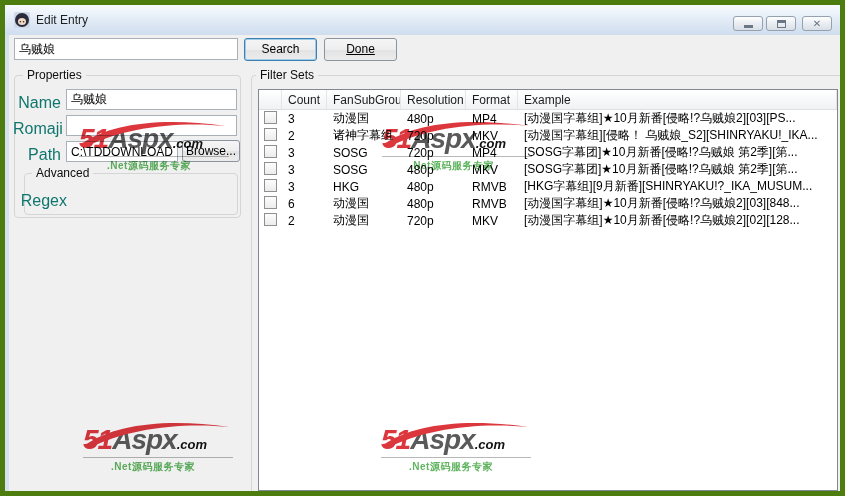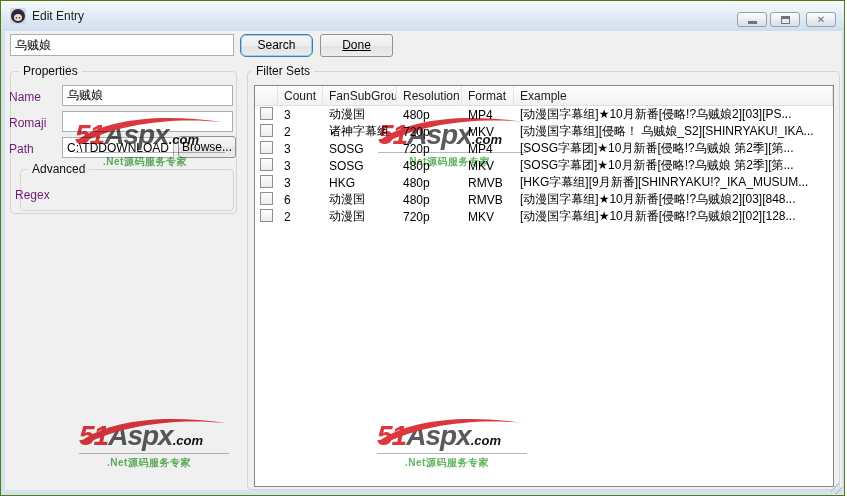--- a/index.html
+++ b/index.html
@@ -1,19 +1,19 @@
 <!DOCTYPE html>
 <html><head>
 <meta charset="utf-8">
 <style>
   html,body { margin:0; padding:0; background:#ffffff; }
   * { box-sizing:border-box; }
   #window {
     position:relative; width:845px; height:496px; margin:0;
-    border:1px solid #4d7c0f; background:#d5e1ef; overflow:hidden;
+    border:5px solid #4d7c0f; background:#d5e1ef; overflow:hidden;
     font-family:"Liberation Sans","DejaVu Sans",sans-serif; font-size:12px; color:#000;
   }
   
   .titlebar { position:absolute; left:0; top:0; width:100%; height:30px;
     background:linear-gradient(#f8fbfe,#e4edf7 45%,#cfddee); }
   .title-icon { position:absolute; left:9px; top:7px; width:16px; height:16px; }
   .title-text { position:absolute; left:31px; top:8px; font-size:12px; color:#1e1e1e; }
   .win-controls { position:absolute; top:11px; right:8px; display:flex; }
   .win-btn { width:30px; height:15px; margin-left:3px; border:1px solid #95a1ae; border-radius:3px;
     background:linear-gradient(#fefefe,#eaeef2 50%,#d9dfe7); display:flex; align-items:center; justify-content:center; cursor:default; }
@@ -24,24 +24,24 @@
   
   .content { position:absolute; left:4px; top:30px; width:837px; height:459px; background:#f0f0f0; }
   .grip { position:absolute; right:2px; bottom:1px; width:11px; height:11px;
     background:repeating-linear-gradient(135deg,#b7c4d6 0 2px,transparent 2px 5px); }
   
   .tb { position:absolute; border:1px solid #a9b0b8; background:#fff; padding:2px 4px;
     font-family:"Liberation Sans","DejaVu Sans",sans-serif; font-size:12px; color:#000; }
   .btn { position:absolute; border:1px solid #8b949e; border-radius:3px; cursor:default;
     background:linear-gradient(#f5f5f5,#eeeeee 50%,#e2e2e2 50%,#ececec);
     font-family:"Liberation Sans","DejaVu Sans",sans-serif; font-size:12px; text-align:center; padding-top:3px; }
-  .btn-default { border-color:#3c7fb1; box-shadow:inset 0 0 0 1px #9ecbe8;border-radius:6px; }
+  .btn-default { border-color:#3c7fb1; box-shadow:inset 0 0 0 1px #9ecbe8; }
   .groupbox { position:absolute; border:1px solid #d5d5d5; border-radius:4px; }
   .gb-label { position:absolute; top:-8px; background:#f0f0f0; padding:0 4px; font-size:12px; color:#0d0d0d; white-space:nowrap; }
-  .fld-label { position:absolute; width:48px; text-align:left; font-size:12px; color:#701a75; }
+  .fld-label { position:absolute; width:48px; text-align:right; font-size:16px; color:#0f766e; }
   
   #listview { position:absolute; left:253px; top:84px; width:580px; height:402px;
     background:#fff; border:1px solid #828790; overflow:hidden; }
   .lv-header { display:flex; height:20px; background:linear-gradient(#ffffff,#f6f7f9 60%,#f0f2f4);
     border-bottom:1px solid #dedfe1; }
   .lv-h { padding:3px 0 0 6px; font-size:12px; color:#1c1c1c; border-right:1px solid #e4e5e7; height:100%; white-space:nowrap; overflow:hidden; }
   .lv-row { display:flex; height:17px; align-items:center; }
   .lv-c { padding-left:6px; font-size:12px; white-space:nowrap; overflow:hidden; }
   .w-check { width:23px; padding-left:0; }
   .w-count { width:45px; }

